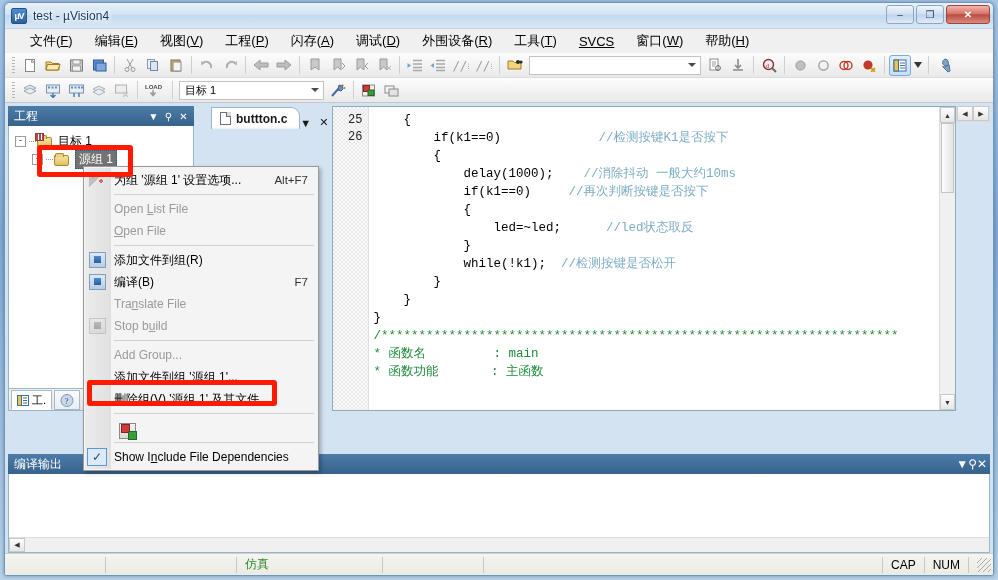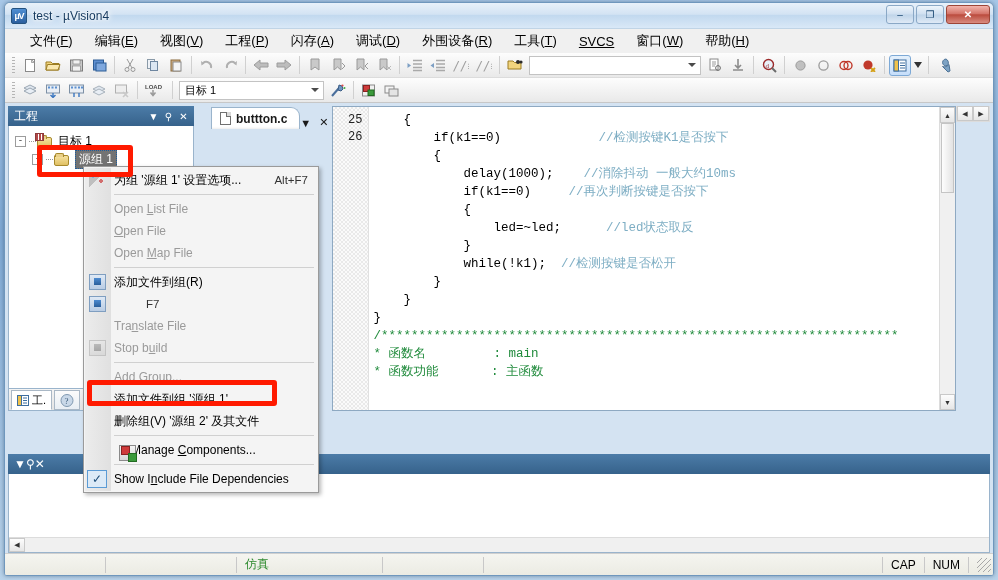--- a/index.html
+++ b/index.html
@@ -423,21 +423,21 @@
   .ctxrow {
     position: relative;
     height: 22px;
     display: flex; align-items: center;
     padding-left: 30px; padding-right: 10px;
     cursor: default;
     white-space: nowrap;
     z-index: 2;
   }
   .ctxrow .lbl { flex: 1; }
-  .ctxrow .acc { color: #333; font-size: 11.5px; margin-left: 32px; }
+  .ctxrow .acc { color: #333; font-size: 11.5px; }
   .ctxrow.disabled .lbl { color: #9a9a9a; }
   .ctxsep { height: 1px; background: #d0d0d0; margin: 3px 4px 3px 30px; position: relative; z-index: 2;}
   .ctx-ico {
     position: absolute; left: 5px; top: 3px;
     width: 17px; height: 16px;
     z-index: 3;
   }
   .ctx-check {
     position: absolute; left: 3px; top: 2px;
     width: 20px; height: 18px;
@@ -872,20 +872,21 @@
         </div>
         <div class="hscroll">
           <div class="hs-btn">◀</div>
           <div style="flex:1"></div>
           <div class="hs-btn">▶</div>
         </div>
       </div>
 
       <div class="output-pane">
         <div class="out-header">
+          <span class="ttl">编译输出</span>
           <span class="hicon">▼</span>
           <span class="hicon">⚲</span>
           <span class="hicon">✕</span>
         </div>
         <div class="out-body">
           <div style="padding:4px 6px;font-family:'Liberation Mono',monospace;font-size:11px;white-space:pre;"></div>
           <div class="out-hscroll">
             <div class="hs-btn" style="height:14px">◀</div>
           </div>
         </div>
@@ -921,56 +922,53 @@
         <span class="acc">Alt+F7</span>
       </div>
       <div class="ctxsep"></div>
 
       <div class="ctxrow disabled">
         <span class="lbl">Open <span class="u">L</span>ist File</span>
       </div>
       <div class="ctxrow disabled">
         <span class="lbl"><span class="u">O</span><span>pen File</span></span>
       </div>
-      <div class="ctxrow disabled">
-        <span class="lbl">Open <span class="u">M</span>ap File</span>
-      </div>
       <div class="ctxsep"></div>
 
       <div class="ctxrow">
         <span class="ctx-ico ico-build"></span>
         <span class="lbl">添加文件到组(R)</span>
       </div>
       <div class="ctxrow">
         <span class="ctx-ico ico-build"></span>
+        <span class="lbl">编译(B)</span>
         <span class="acc">F7</span>
       </div>
       <div class="ctxrow disabled">
         <span class="lbl">Tra<span class="u">n</span>slate File</span>
       </div>
       <div class="ctxrow disabled">
         <span class="ctx-ico ico-build dim"></span>
         <span class="lbl">Stop b<span class="u">u</span>ild</span>
       </div>
       <div class="ctxsep"></div>
 
       <div class="ctxrow disabled">
         <span class="lbl">Add Group...</span>
       </div>
       <div class="ctxrow">
         <span class="lbl">添加文件到组 '源组 1'...</span>
       </div>
       <div class="ctxrow">
-        <span class="lbl">删除组(V) '源组 2' 及其文件</span>
+        <span class="lbl">删除组(V) '源组 1' 及其文件</span>
       </div>
       <div class="ctxsep"></div>
 
       <div class="ctxrow">
         <span class="ctx-ico ico-mc"></span>
-        <span class="lbl">Manage <span class="u">C</span>omponents...</span>
       </div>
       <div class="ctxsep"></div>
 
       <div class="ctxrow">
         <span class="ctx-check">✓</span>
         <span class="lbl">Show I<span class="u">n</span>clude File Dependencies</span>
       </div>
     </div>
 
     <div class="redbox" style="left:32px; top:142px; width:96px; height:32px;"></div>

